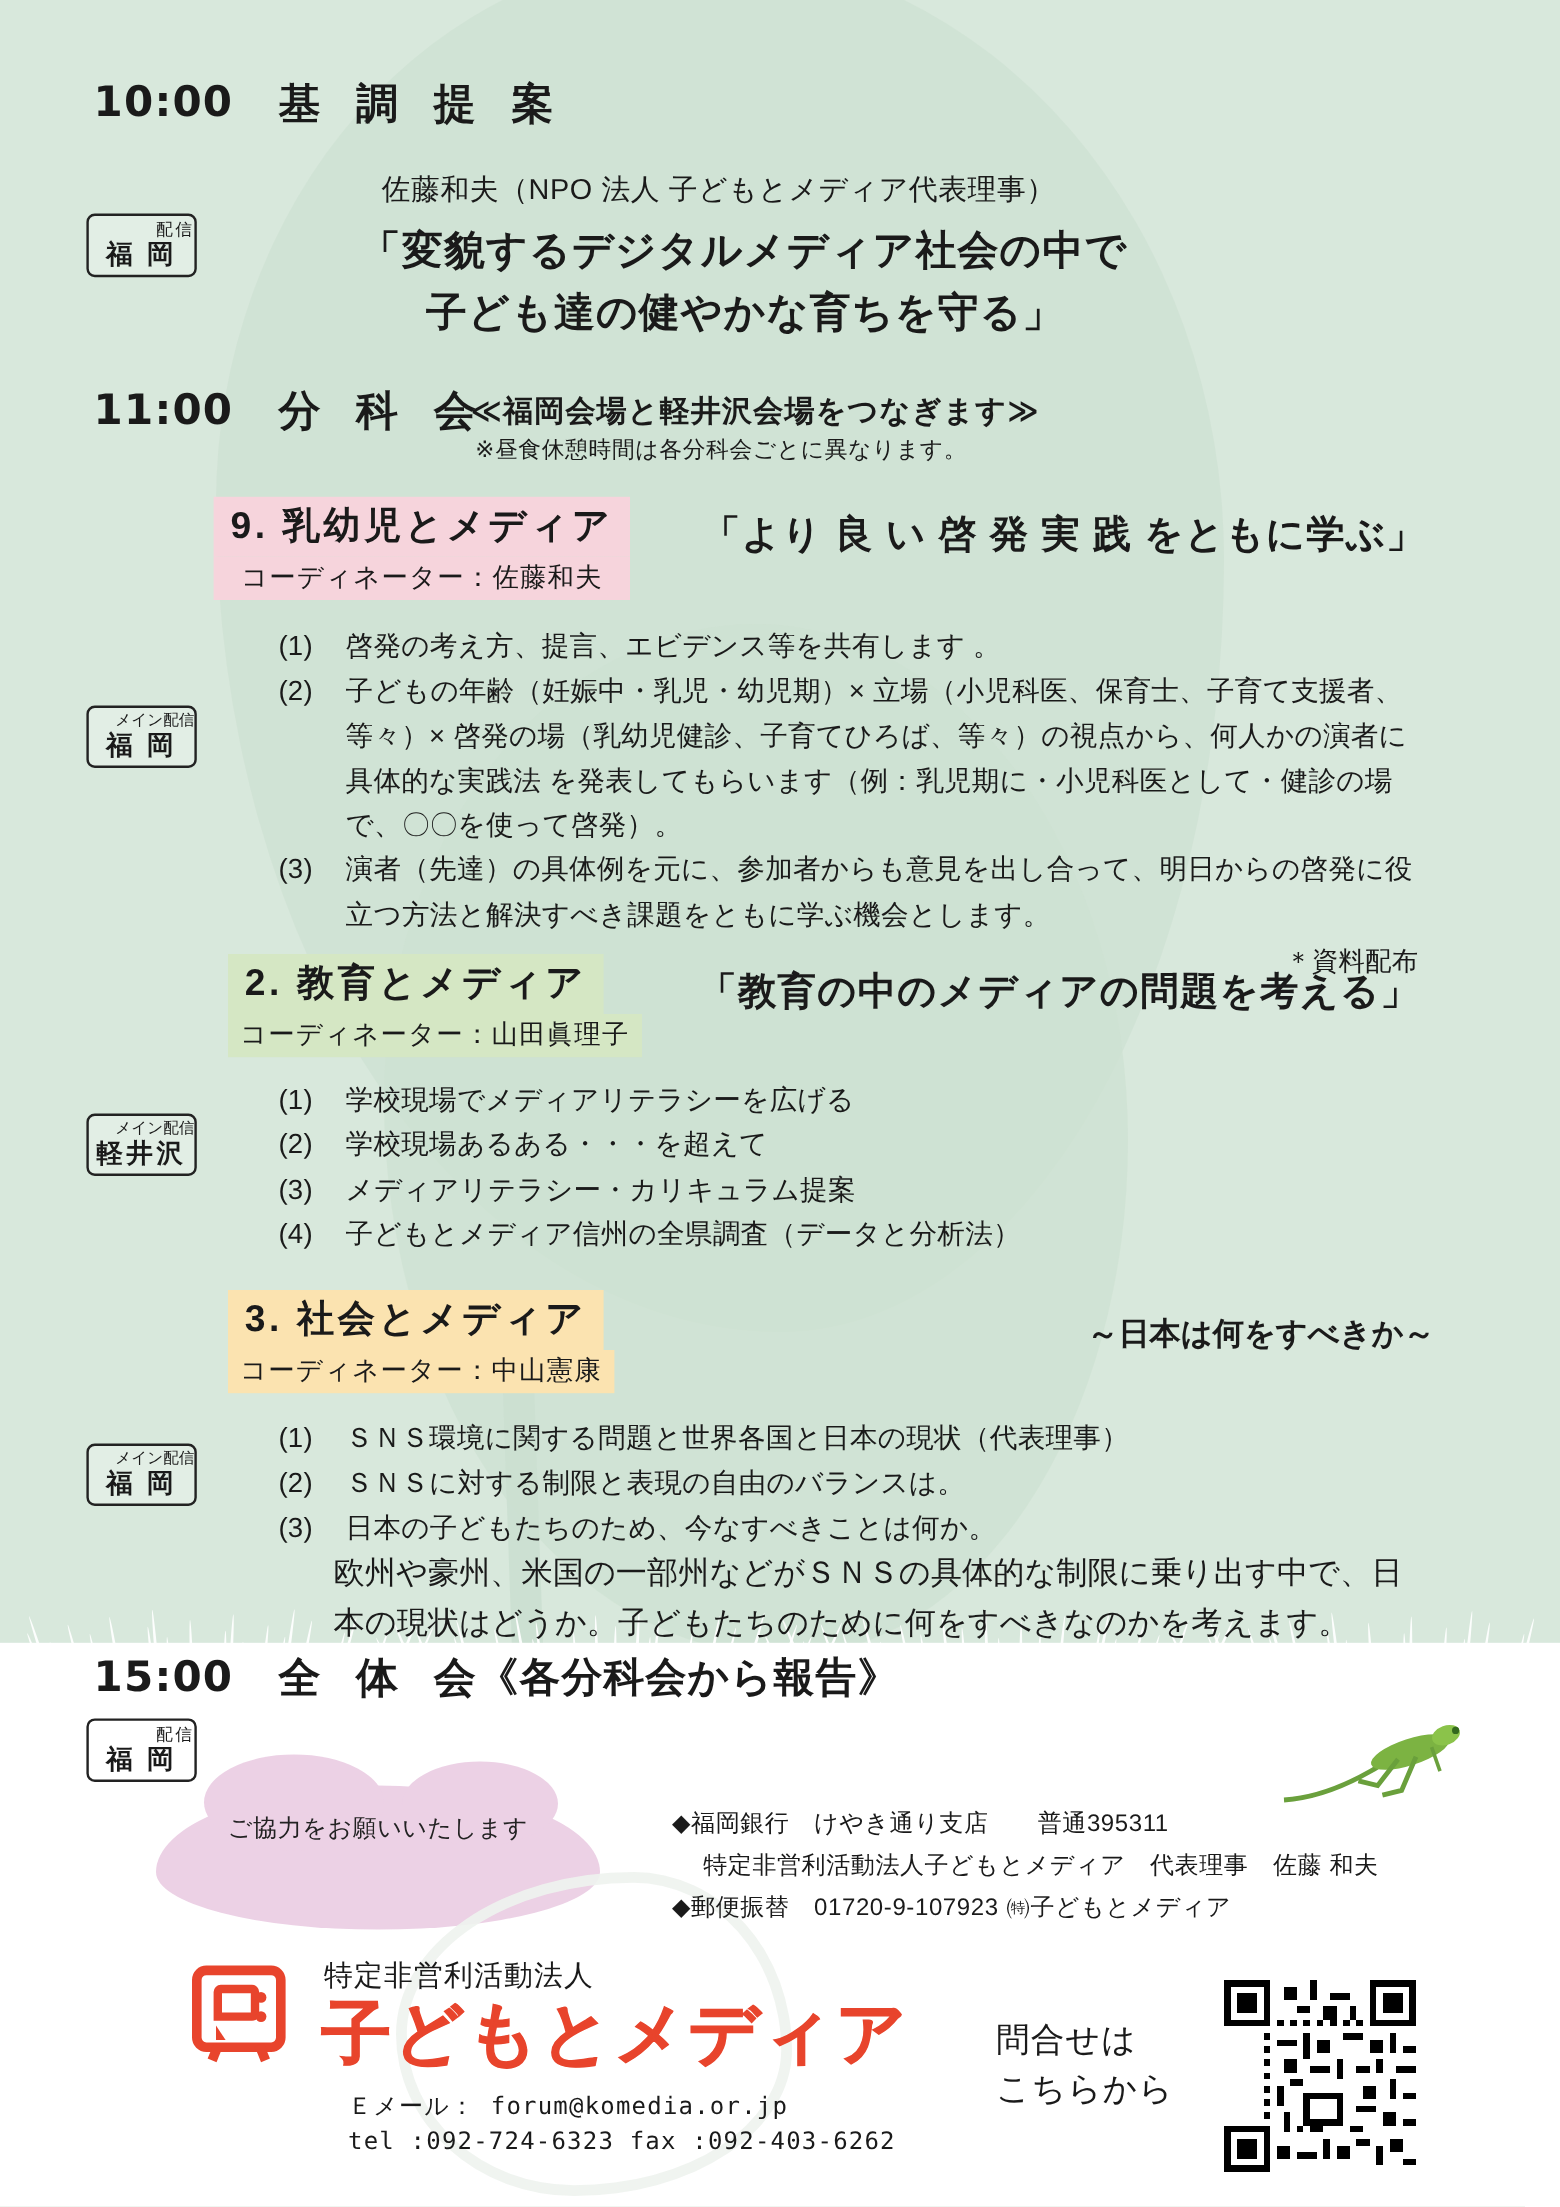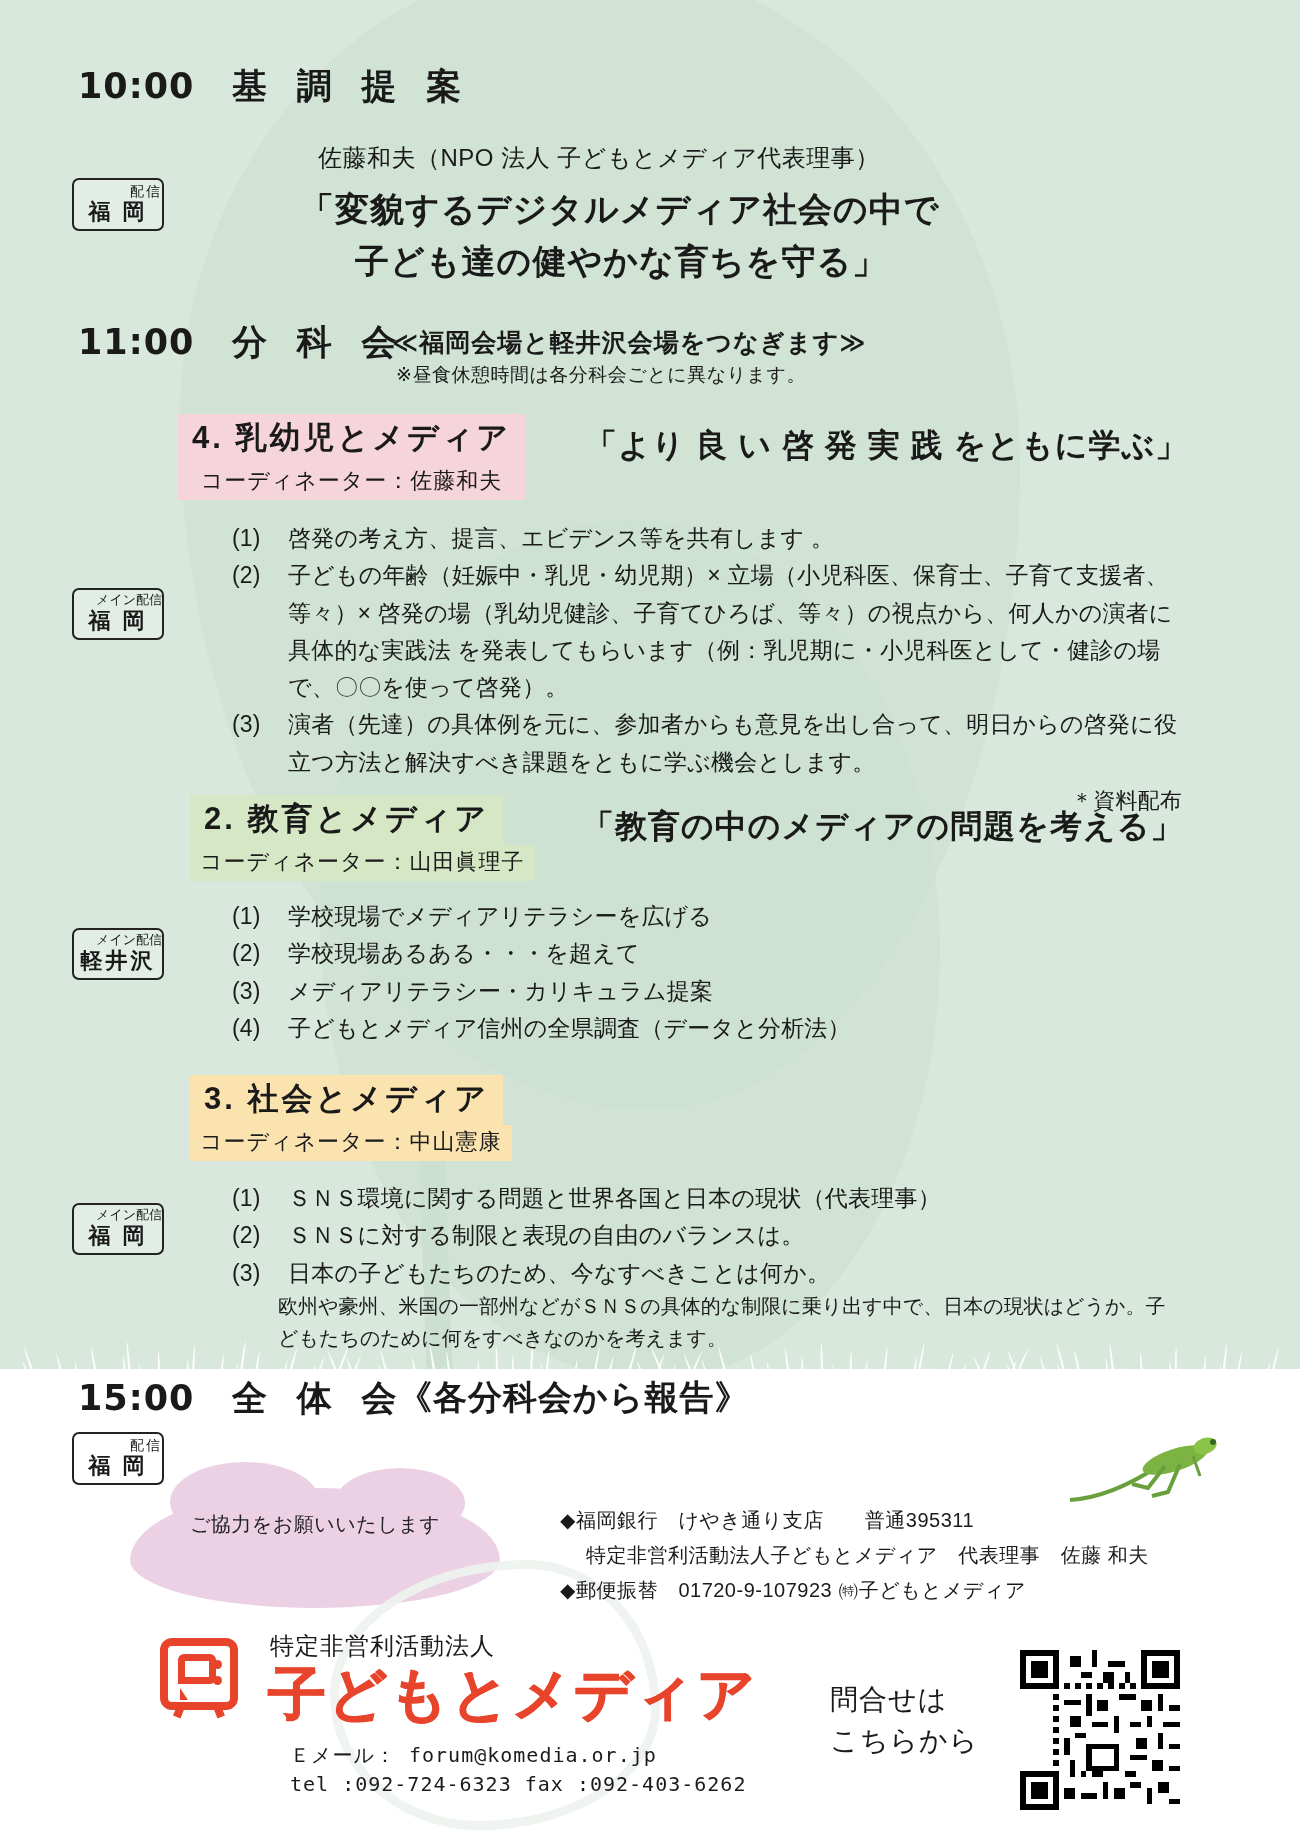--- a/index.html
+++ b/index.html
@@ -129,21 +129,21 @@
   .ws-coord { font-size:22px; letter-spacing:1px; text-align:center; }
   .ws-quote { font-size:32px; font-weight:bold; letter-spacing:1px; }
   .ws-sub { font-size:26px; font-weight:bold; }
 
   .body-list { position:absolute; font-size:23px; line-height:1.62; letter-spacing:.2px; }
   .body-list .li { display:flex; }
   .body-list .num { width:56px; flex:0 0 56px; }
   .body-list .txt { flex:1 1 auto; }
   .right-note { text-align:right; font-size:22px; margin-top:2px; }
 
-  .para { position:absolute; font-size:20px; line-height:1.6; }
+  .para { position:absolute; font-size:26px; line-height:1.6; }
 
   
   .footer-left {
     position:absolute; left:140px; top:1508px; width:350px;
     text-align:center; font-size:20px; line-height:1.6; letter-spacing:.5px;
     color:#222;
   }
   .footer-bank {
     position:absolute; left:560px; top:1503px; width:640px;
     font-size:20px; line-height:1.75; letter-spacing:.5px;
@@ -441,21 +441,21 @@
   <div class="row speaker" style="left:318px; top:142px;">佐藤和夫（NPO 法人 子どもとメディア代表理事）</div>
   <div class="row keynote-title" style="left:355px; top:237px;">子ども達の健やかな育ちを守る」</div>
   <div class="row keynote-title" style="left:300px; top:185px;">「変貌するデジタルメディア社会の中で</div>
 
   <div class="row time" style="left:78px; top:322px;">11:00</div>
   <div class="row sec-title" style="left:232px; top:319px;">分 科 会</div>
   <div class="row sec-note" style="left:392px; top:326px;">≪福岡会場と軽井沢会場をつなぎます≫</div>
   <div class="row small-note" style="left:396px; top:362px;">※昼食休憩時間は各分科会ごとに異なります。</div>
 
   <div class="ws-head" style="left:178px; top:414px;">
-    <div class="ws-hl hl-pink">4. 乳幼児とメディア</div>
+    <div class="ws-hl hl-pink">9. 乳幼児とメディア</div>
     <div class="ws-coord hl-pink" style="display:block;padding:2px 10px 4px;">コーディネーター：佐藤和夫</div>
   </div>
   <div class="row ws-quote" style="left:585px; top:424px;">「より 良 い 啓 発 実 践 をともに学ぶ」</div>
 
   <div class="badge mein" style="left:72px; top:588px;">
     <span class="b-top">メイン配信</span>
     <span class="b-main">福 岡</span>
   </div>
 
   <div class="body-list" style="left:232px; top:520px; width:950px;">
@@ -501,20 +501,21 @@
     <div class="li">
       <span class="num">(4)</span>
       <span class="txt">子どもとメディア信州の全県調査（データと分析法）</span>
     </div>
   </div>
 
   <div class="ws-head" style="left:190px; top:1075px;">
     <div class="ws-hl hl-yellow">3. 社会とメディア</div>
     <div class="ws-coord hl-yellow" style="display:block;padding:2px 10px 4px;">コーディネーター：中山憲康</div>
   </div>
+  <div class="row ws-sub" style="left:906px; top:1094px;">～日本は何をすべきか～</div>
 
   <div class="badge mein" style="left:72px; top:1203px;">
     <span class="b-top">メイン配信</span>
     <span class="b-main">福 岡</span>
   </div>
 
   <div class="body-list" style="left:232px; top:1180px; width:950px;">
     <div class="li">
       <span class="num">(1)</span>
       <span class="txt">ＳＮＳ環境に関する問題と世界各国と日本の現状（代表理事）</span>

